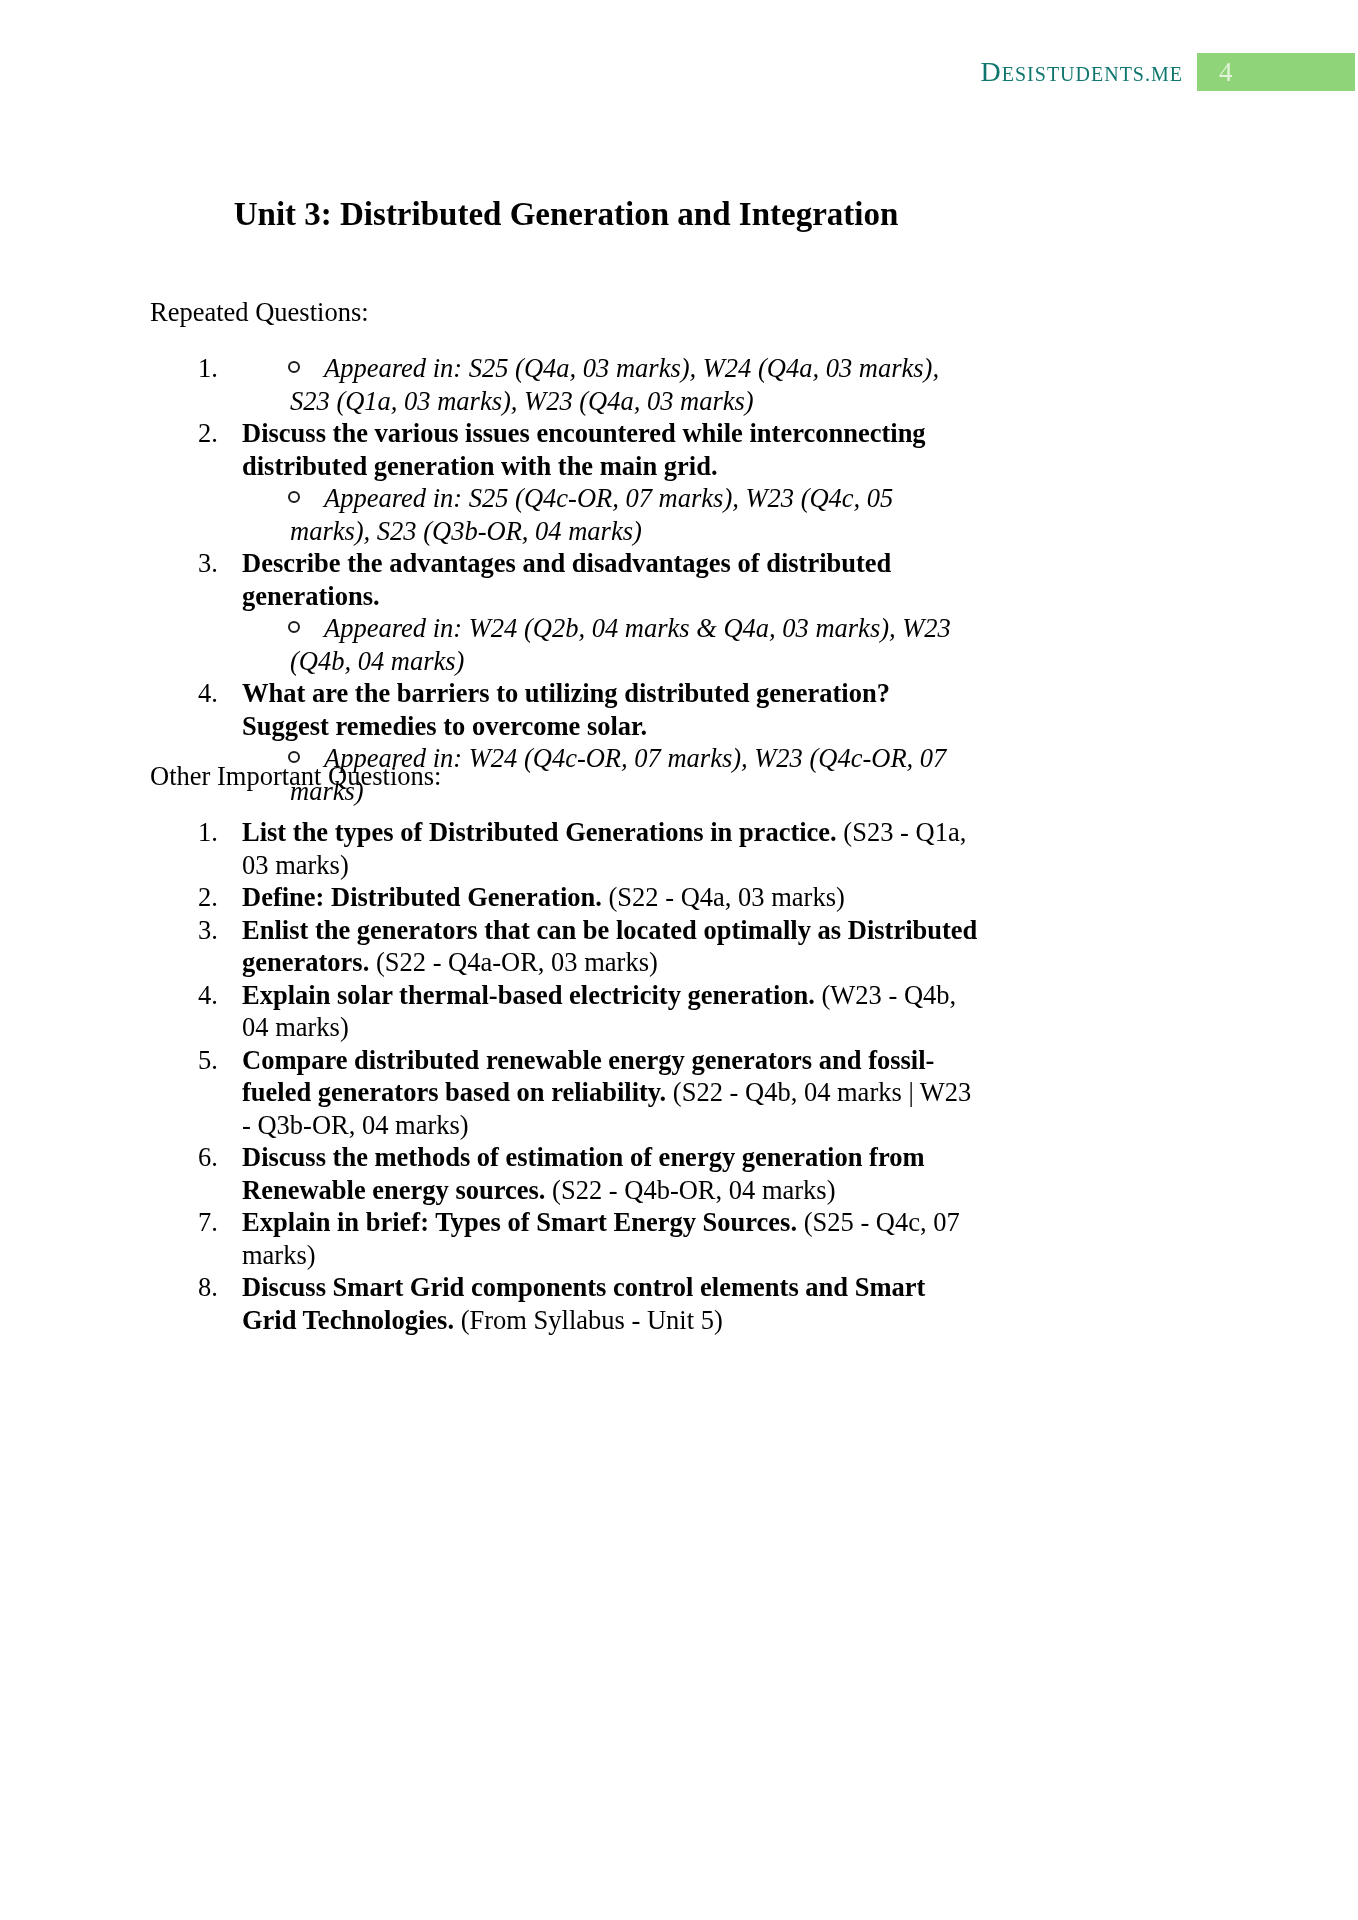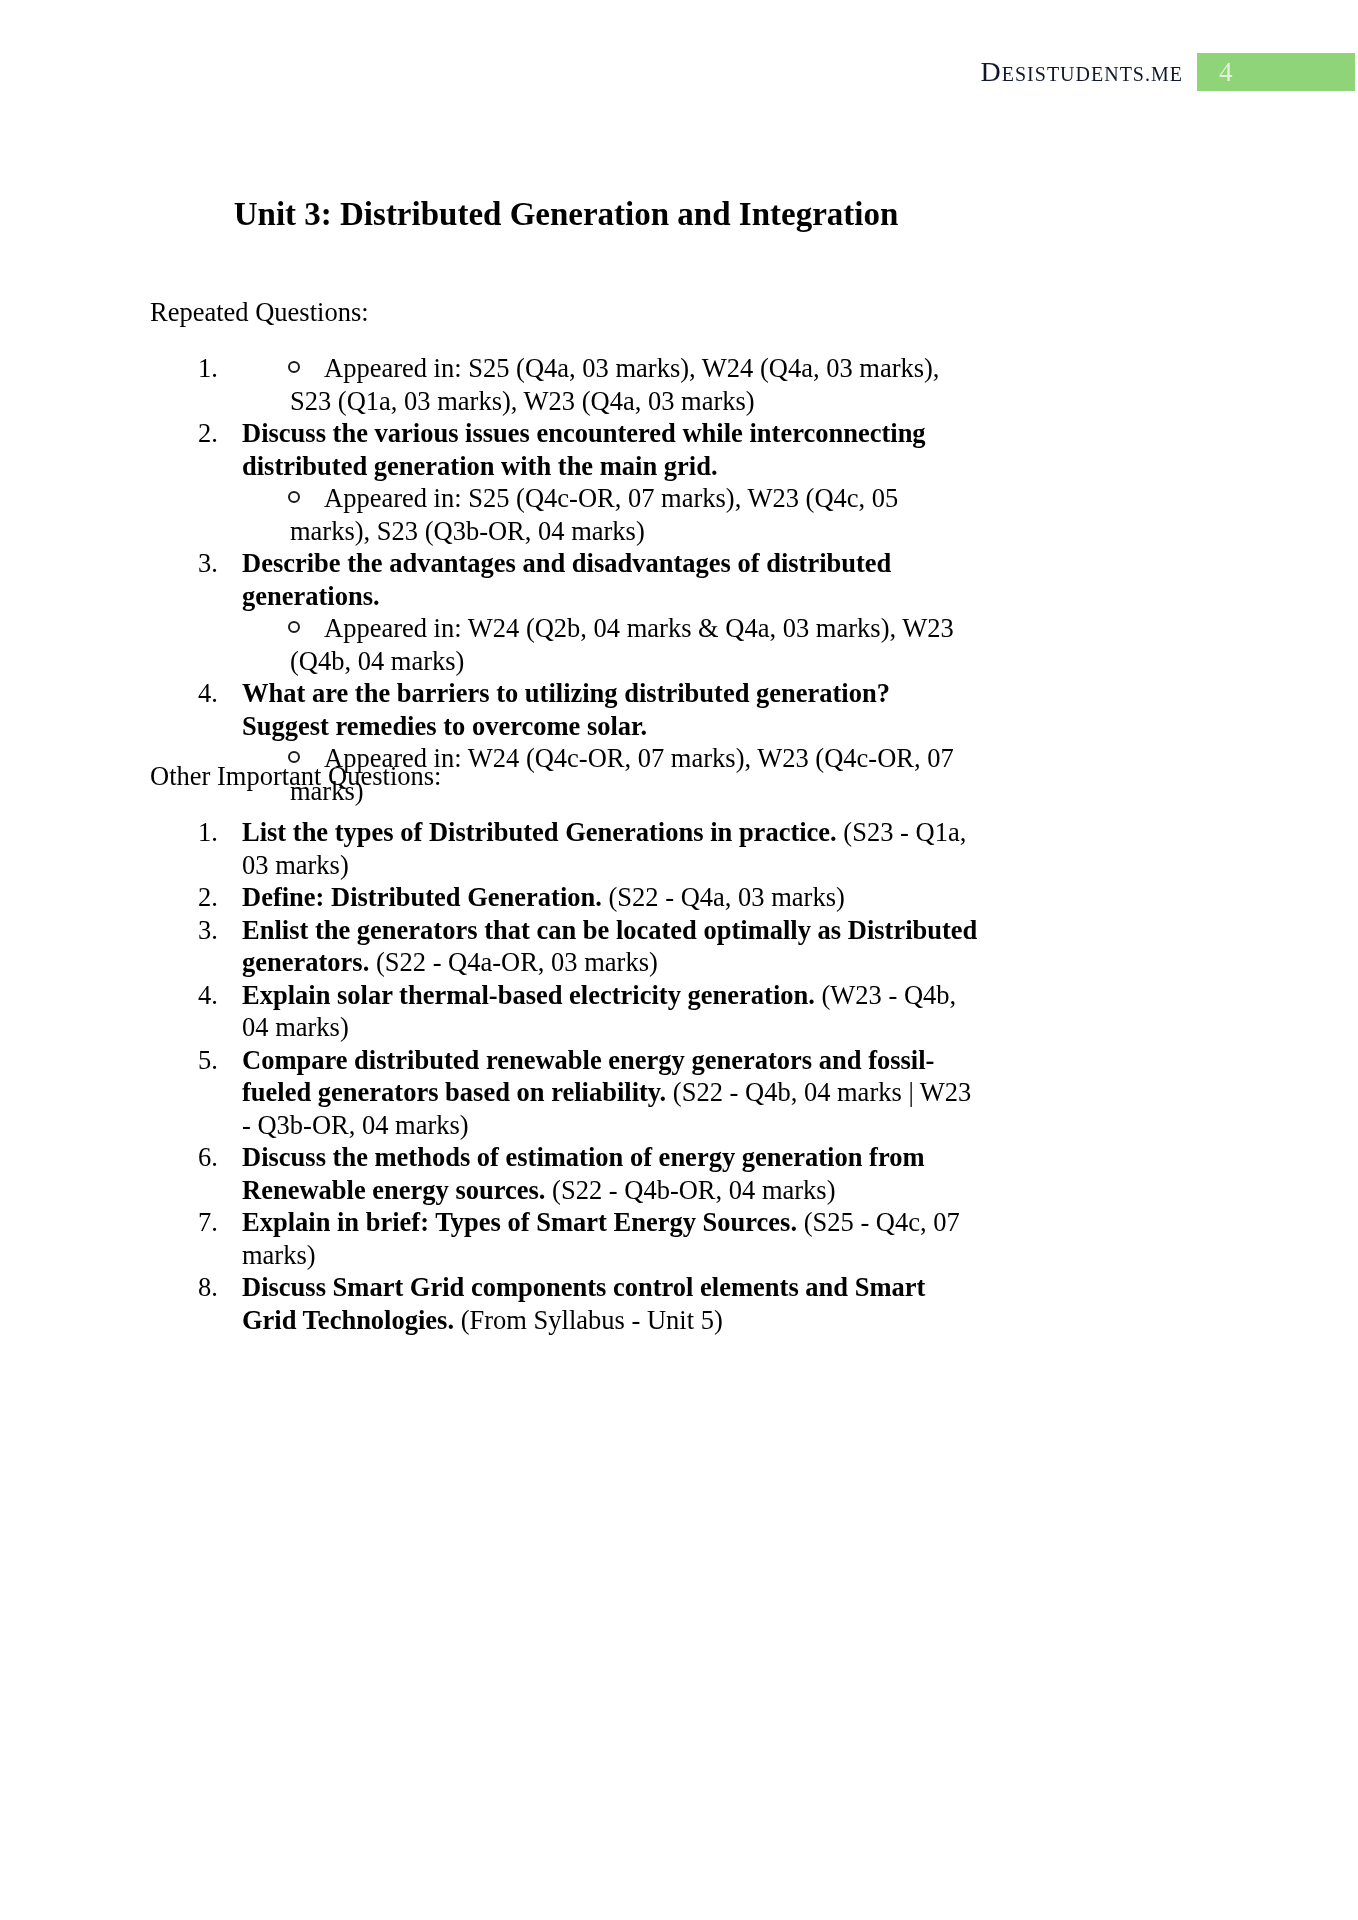--- a/index.html
+++ b/index.html
@@ -56,37 +56,37 @@
   #qlist-1  { top: 352px; }
   #qlist-2  { top: 816px; }
 
   
   .q-item { position: relative; padding-left: 92px; }
   .q-num  { position: absolute; left: 48px; top: 0; width: 42px; font-weight: 400; }
   .q-text { font-weight: 700; }
   .q-ref  { font-weight: 400; }
 
   
-  .sub-item { position: relative; padding-left: 140px; text-indent: 34px; }
+  .sub-item { position: relative; padding-left: 140px; text-indent: 34px; font-style: italic; }
   .sub-item .bullet-wrap { position: absolute; left: 138px; top: 9px; text-indent: 0; }
   .bullet-dot {
     display: block;
     width: 12px; height: 12px;
     border: 2px solid #1c1c1c;
     border-radius: 50%;
   }
   .sub-text { font-weight: 400; }
 </style>
 </head>
 <body>
 
 <div class="page">
 
   <div class="header">
-    <span class="site-name" style="color: #0f172a;">DESISTUDENTS.ME</span>
+    <span class="site-name" style="color: #0f766e;">DESISTUDENTS.ME</span>
     <span class="page-badge" style="background-color: rgb(143, 212, 120); color: rgb(227, 243, 218);">4</span>
   </div>
 
   <h1 class="col doc-title">Unit 3: Distributed Generation and Integration</h1>
 
   <div class="col section-heading" id="heading-1">Repeated Questions:</div>
 
   <div class="col" id="qlist-1">
 
     <div class="q-item">

